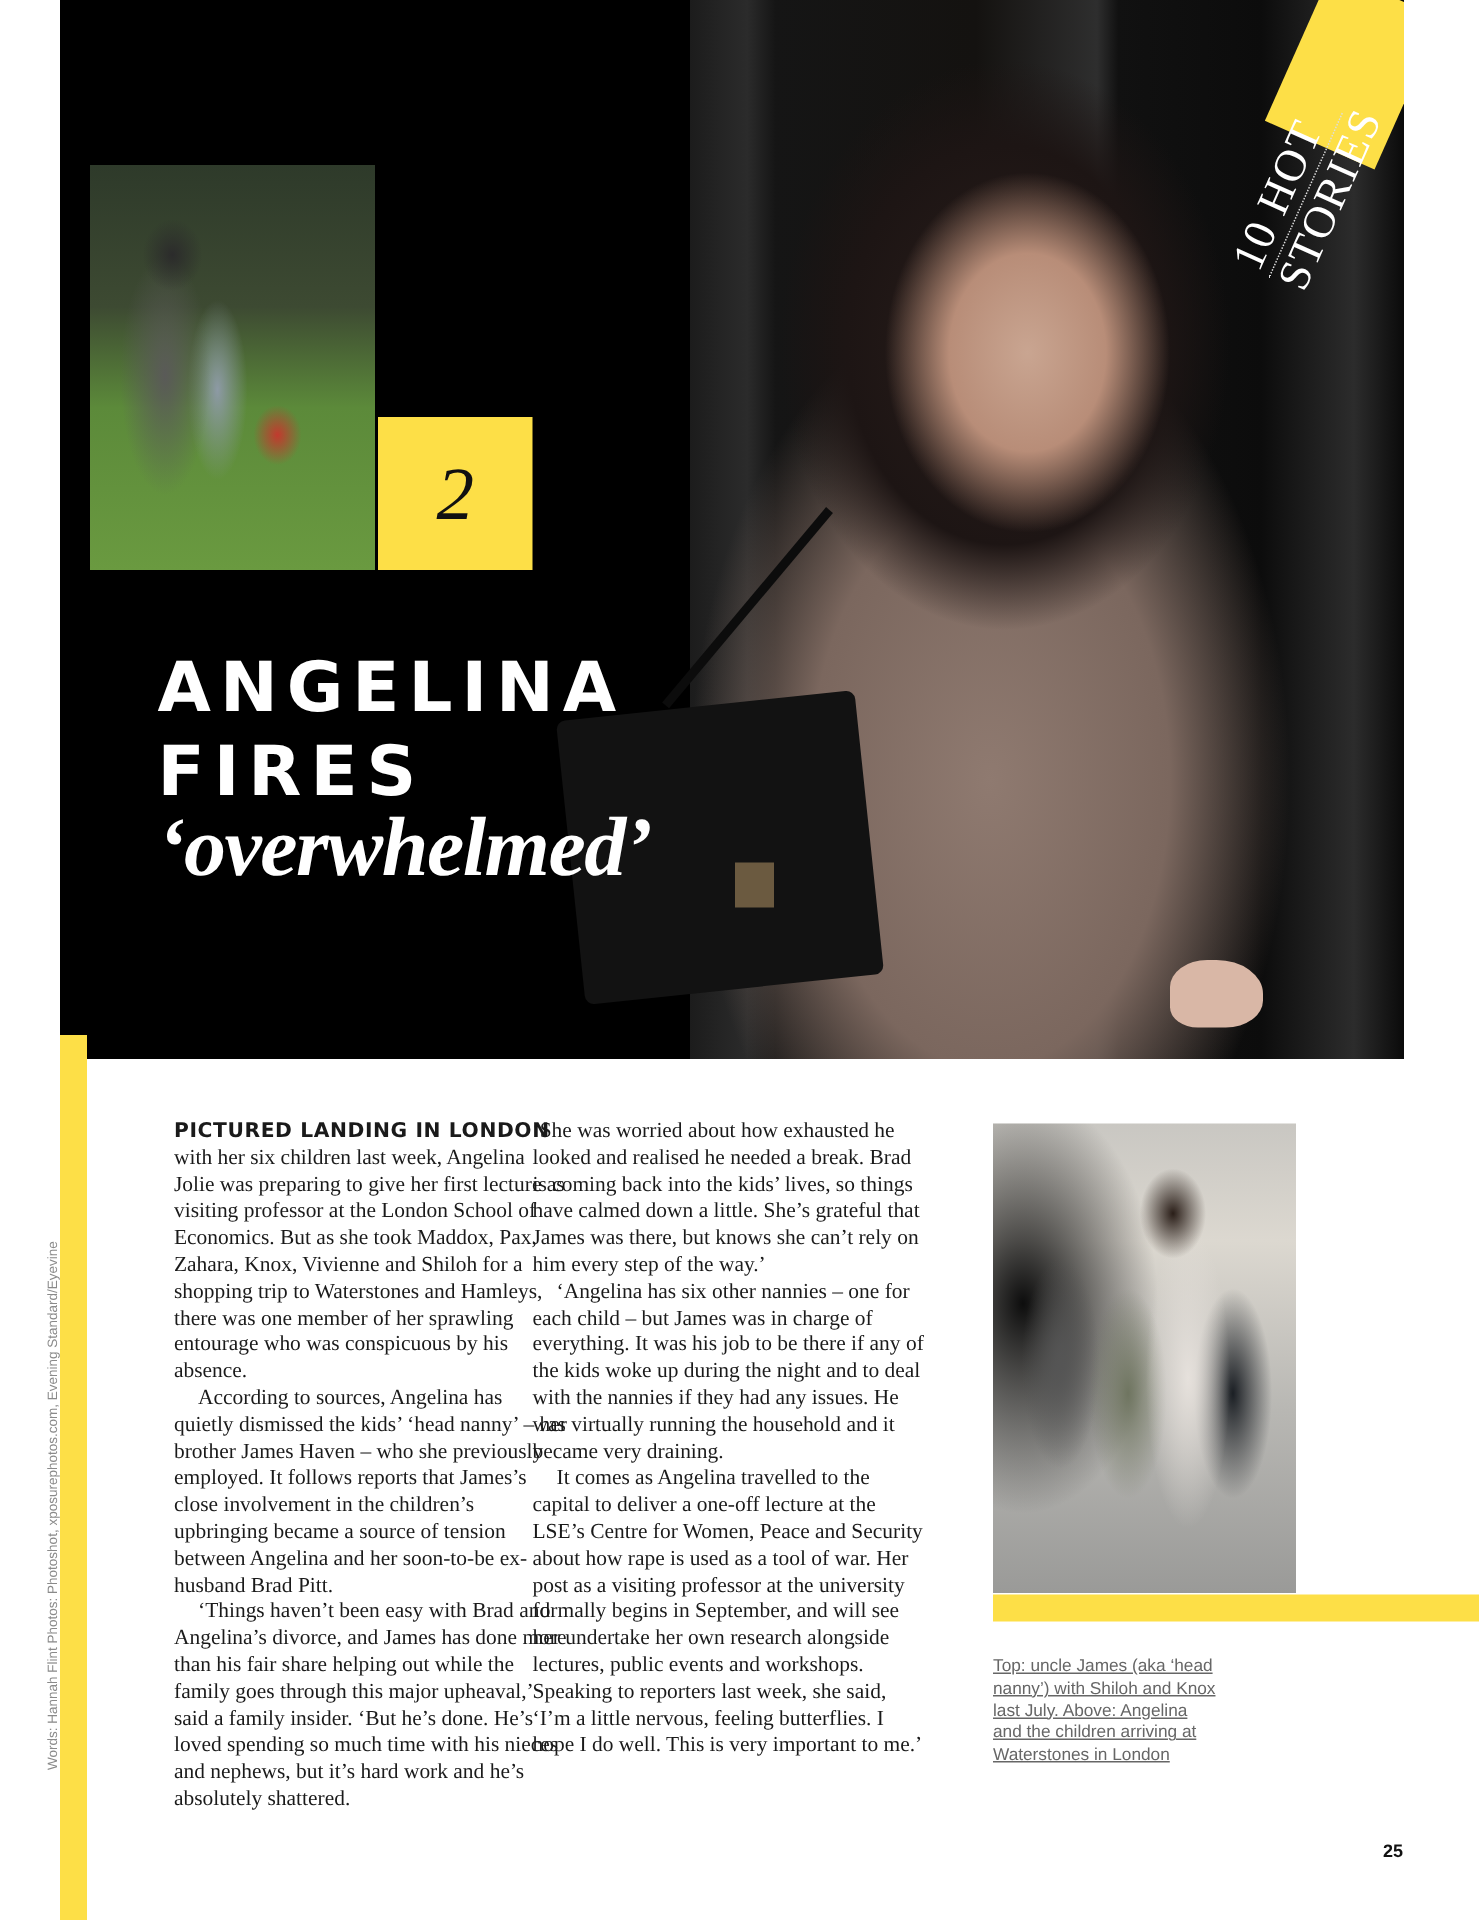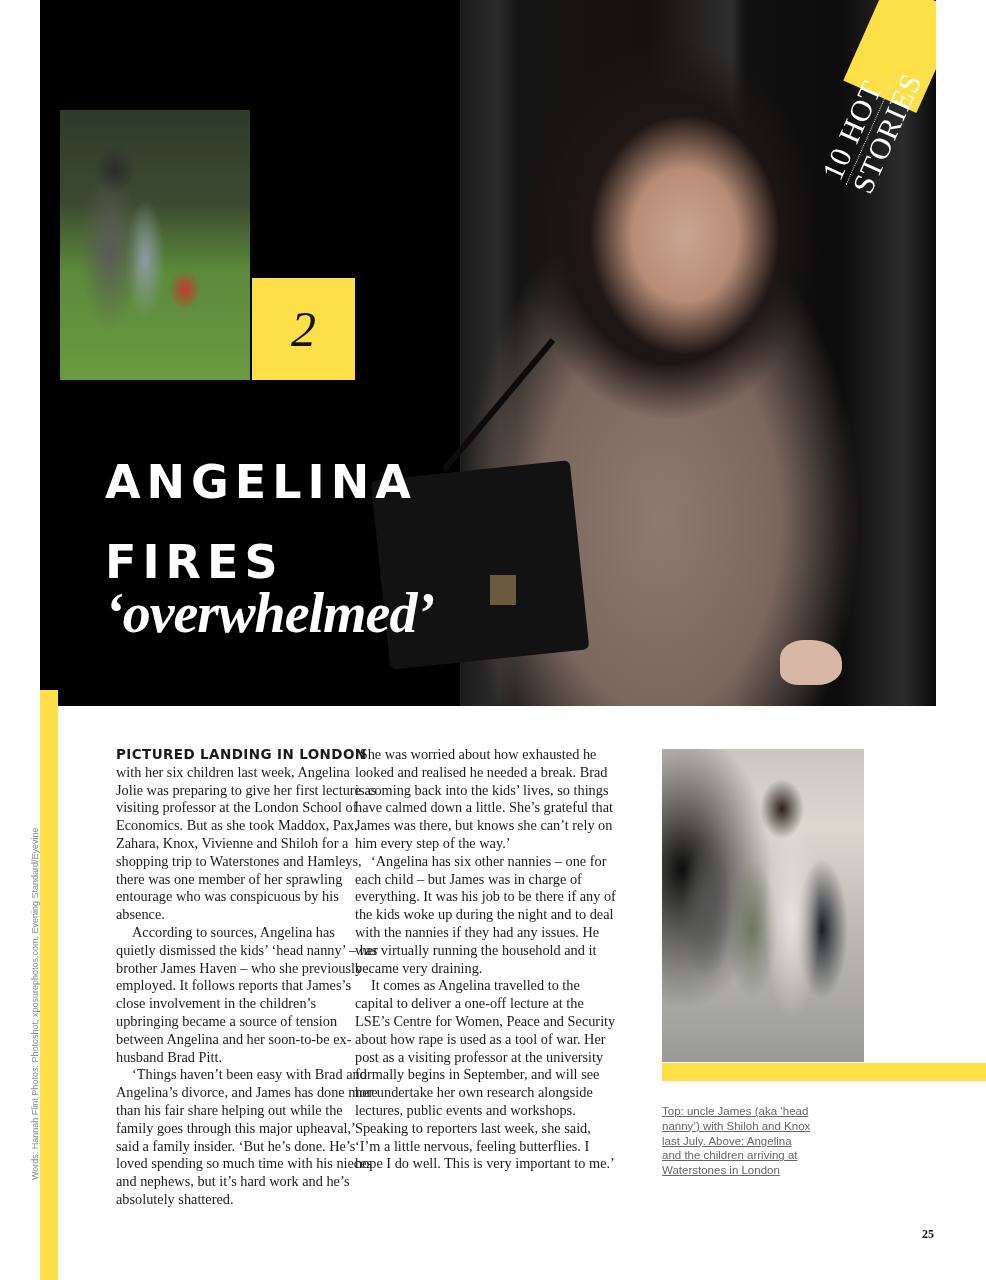--- a/index.html
+++ b/index.html
@@ -27,21 +27,21 @@
       radial-gradient(ellipse 30px 80px at 50px 140px, #5a5a58 0%, rgba(0,0,0,0) 100%),
       radial-gradient(ellipse 16px 20px at 125px 180px, #c23a2e 0%, rgba(0,0,0,0) 100%),
       radial-gradient(ellipse 20px 60px at 85px 150px, #8d9aa5 0%, rgba(0,0,0,0) 100%),
       linear-gradient(180deg, #2e3a2a 0%, #3d4a32 35%, #5c8a3a 60%, #6a9a40 100%);
   }
   .number-box { position: absolute; left: 212px; top: 278px; width: 103px; height: 102px; background: #fddf47; display: flex; align-items: center; justify-content: center; }
   .number-box span { font-family: "Liberation Serif", serif; font-style: italic; font-size: 50px; color: #111; }
 
   
   .headline { position: absolute; left: 65px; top: 430px; color: #fff; }
-  .headline .sans { font-family: "DejaVu Sans", "Liberation Sans", sans-serif; font-weight: bold; font-size: 46px; letter-spacing: 6px; line-height: 56px; display: block; margin-top: 24px; }
+  .headline .sans { font-family: "DejaVu Sans", "Liberation Sans", sans-serif; font-weight: bold; font-size: 46px; letter-spacing: 6px; line-height: 56px; display: block; }
   .headline .script { font-family: "Liberation Serif", "DejaVu Serif", serif; font-style: italic; font-size: 56px; line-height: 54px; display: block; letter-spacing: -1px; margin: -4px 0 12px 0; }
 
   
   .banner { position: absolute; left: 848px; top: -20px; width: 80px; height: 110px; background: #fddf47; transform: rotate(24deg); transform-origin: top left; }
   .stories-tag { position: absolute; left: 770px; top: 50px; width: 120px; height: 160px; color: #fff; transform: rotate(-66deg); transform-origin: center; display: flex; flex-direction: column; justify-content: center; }
   .stories-tag .l1, .stories-tag .l2 { font-family: "Liberation Serif", serif; font-size: 30px; line-height: 32px; white-space: nowrap; letter-spacing: 1px; }
   .stories-tag .l2 { border-top: 1px dotted #ddd; }
 
   
   .side-bar { position: absolute; left: 40px; top: 690px; width: 18px; height: 590px; background: #fddf47; }
@@ -61,21 +61,21 @@
       radial-gradient(ellipse 22px 30px at 120px 60px, #2a1e18 0%, rgba(0,0,0,0) 100%),
       radial-gradient(ellipse 28px 100px at 130px 170px, #e6e1dc 0%, rgba(0,0,0,0) 100%),
       radial-gradient(ellipse 26px 70px at 90px 180px, #6f7560 0%, rgba(0,0,0,0) 100%),
       radial-gradient(ellipse 26px 70px at 160px 180px, #1b1f24 0%, rgba(0,0,0,0) 100%),
       radial-gradient(ellipse 26px 70px at 45px 160px, #555 0%, rgba(0,0,0,0) 100%),
       radial-gradient(ellipse 90px 140px at 20px 120px, #0d0d0d 0%, rgba(0,0,0,0) 100%),
       linear-gradient(180deg, #c9c7c2 0%, #dcd8d0 25%, #b9b8b4 60%, #9a9a98 100%);
   }
   .photo-bar { position: absolute; left: 662px; top: 1063px; width: 324px; height: 18px; background: #fddf47; }
   .caption { position: absolute; left: 662px; top: 1104px; width: 150px; font-family: "Liberation Sans", sans-serif; font-size: 11.5px; line-height: 14.8px; color: #666; text-decoration: underline; }
-  .page-num { position: absolute; left: 922px; top: 1227px; font-family: Liberation Serif, serif; font-size: 12px; font-weight: bold; color: #111; }
+  .page-num { position: absolute; left: 922px; top: 1227px; font-family: Liberation Sans, sans-serif; font-size: 12px; font-weight: bold; color: #111; }
 </style>
 </head>
 <body>
 
 <div class="hero">
   <div class="hero-photo">
     <div class="strap"></div>
     <div class="bag"></div>
     <div class="bag-clasp"></div>
     <div class="hand"></div>

